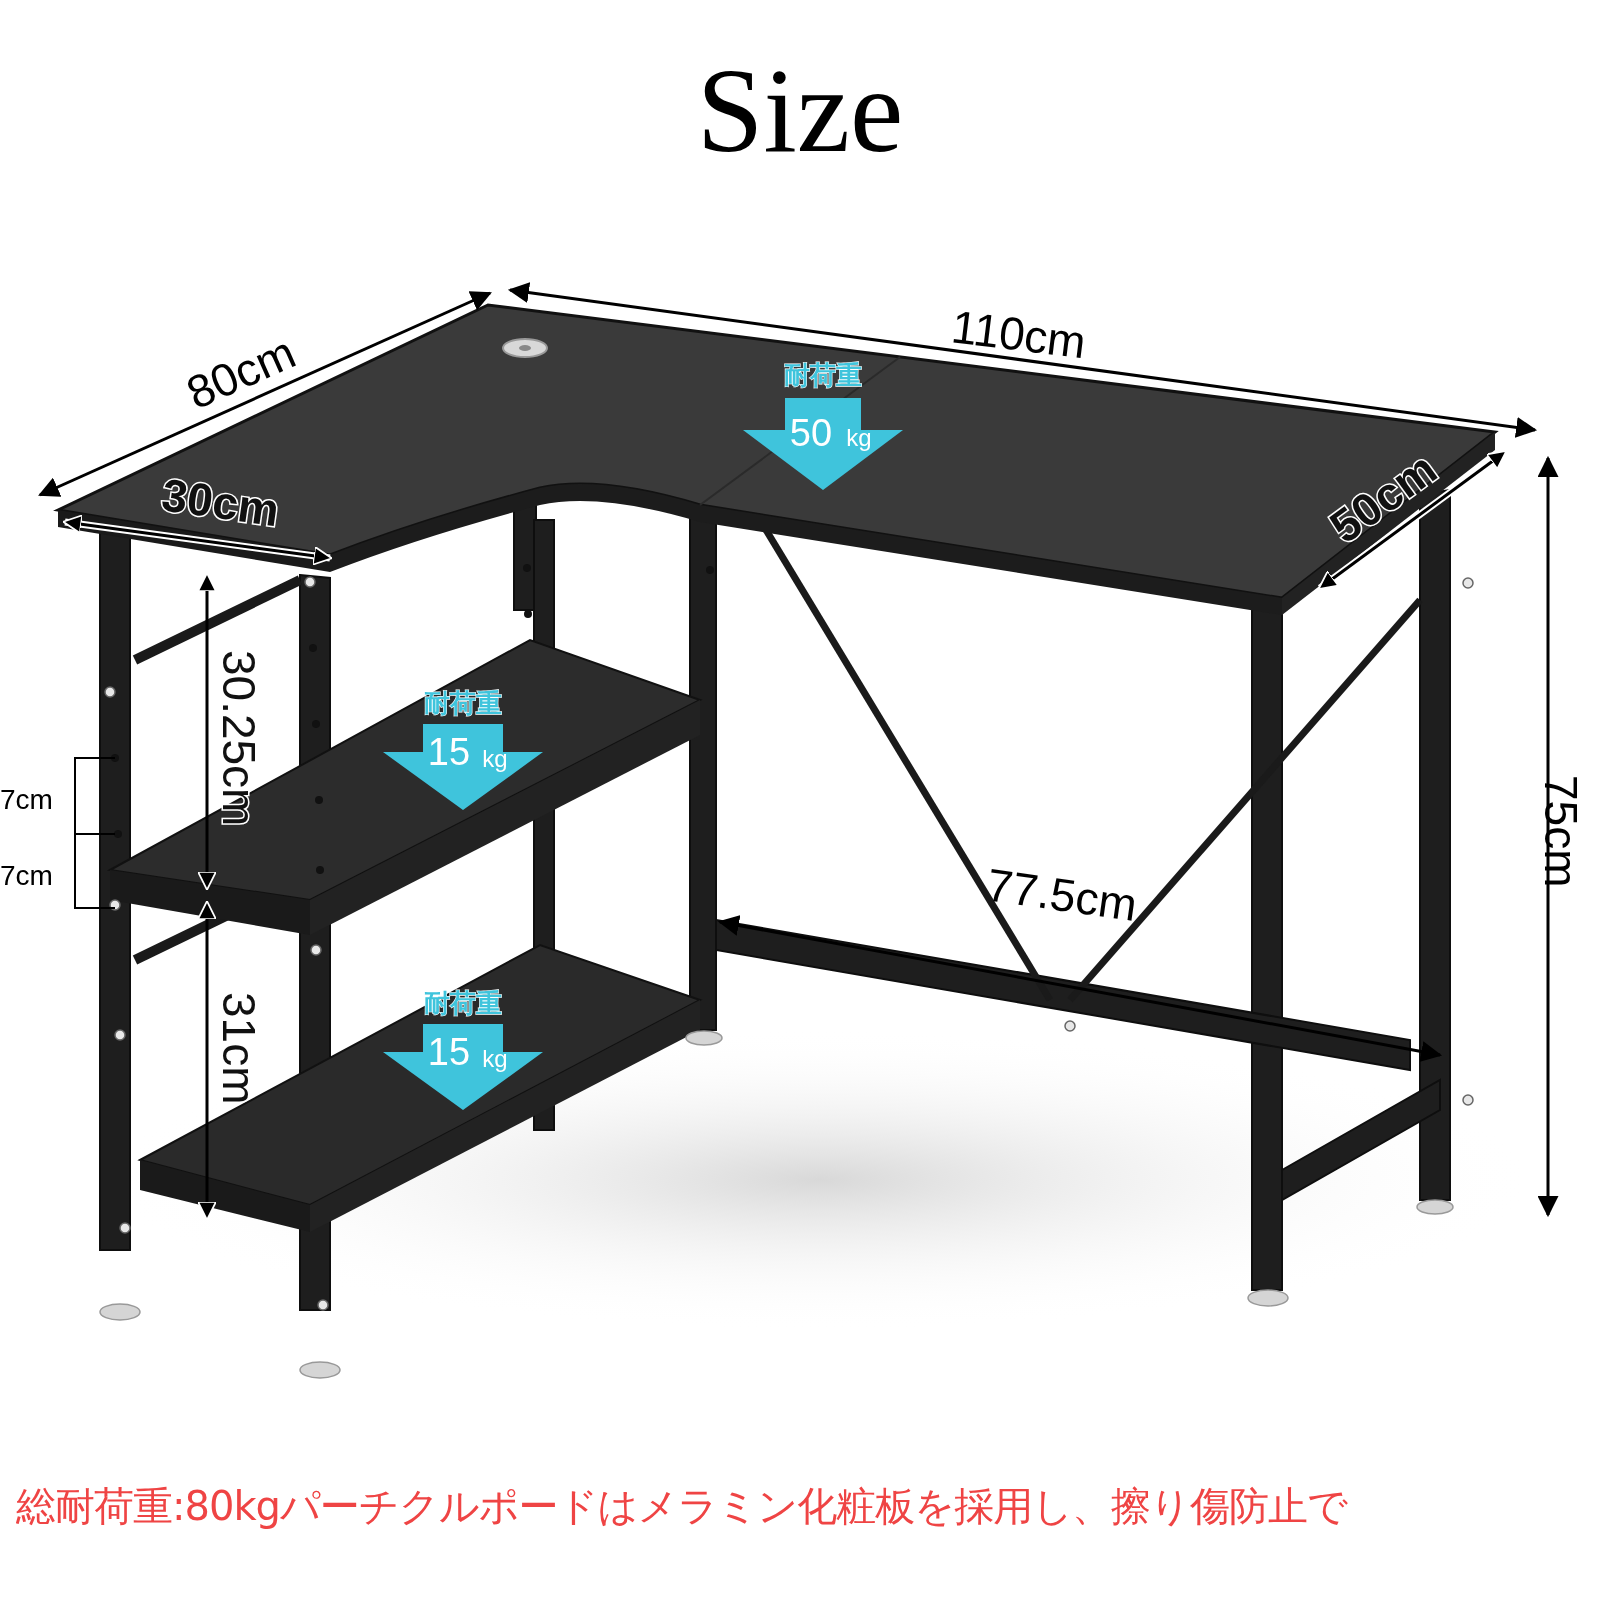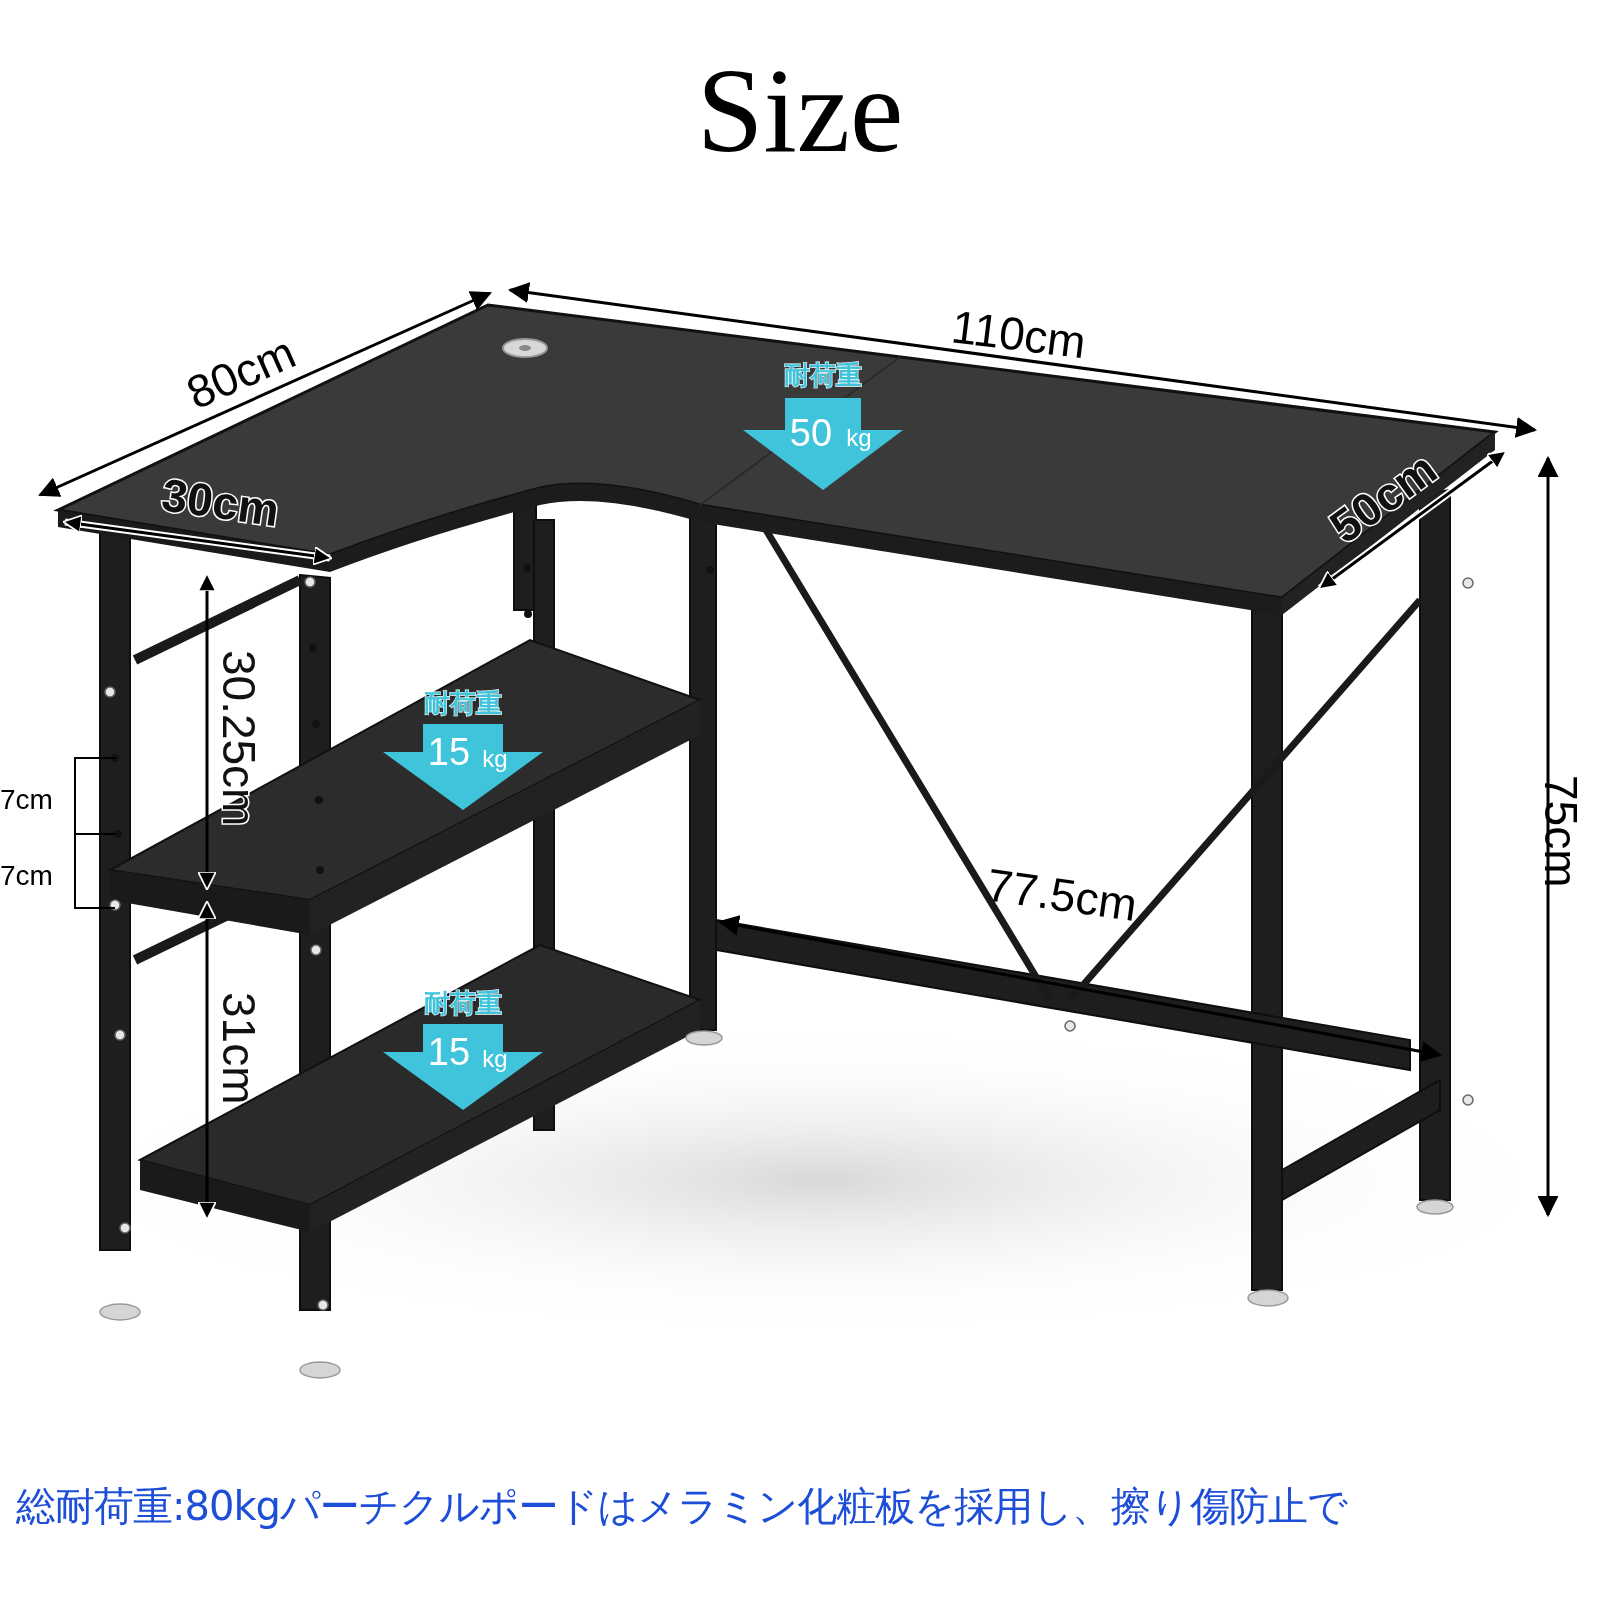--- a/index.html
+++ b/index.html
@@ -11,21 +11,21 @@
   .dim-label { font-family: "Liberation Sans", sans-serif; font-size: 46px; fill: #000; }
   .dim-label-outline { font-family: "Liberation Sans", sans-serif; font-size: 46px; font-weight: bold;
            fill: #111; stroke: #fff; stroke-width: 3px; paint-order: stroke; }
   .small-label { font-family: "Liberation Sans", sans-serif; font-size: 28px; fill: #000; }
   .load-title { font-family: "DejaVu Sans", sans-serif; font-size: 26px; font-weight: bold;
            fill: #3fc4dc; stroke: #ffffff; stroke-width: 1.2px; paint-order: stroke; }
   .load-value { font-family: "Liberation Sans", sans-serif; font-size: 38px; fill: #ffffff; }
   .load-unit { font-family: "Liberation Sans", sans-serif; font-size: 24px; fill: #ffffff; }
   .caption { position: absolute; left: 16px; top: 1478px; width: 1580px;
              font-family: "DejaVu Sans", sans-serif; font-size: 40px; line-height: 56px;
-             letter-spacing: -1px; color: #1d4ed8; }
+             letter-spacing: -1px; color: #ef4444; }
   .caption div { white-space: nowrap; }
 </style>
 </head>
 <body>
 
 <div class="title">Size</div>
 
 <svg class="diagram" width="1600" height="1600" viewBox="0 0 1600 1600">
   <defs>
     <marker id="arr" viewBox="0 0 10 10" refX="9" refY="5" markerWidth="7" markerHeight="7" orient="auto-start-reverse">

